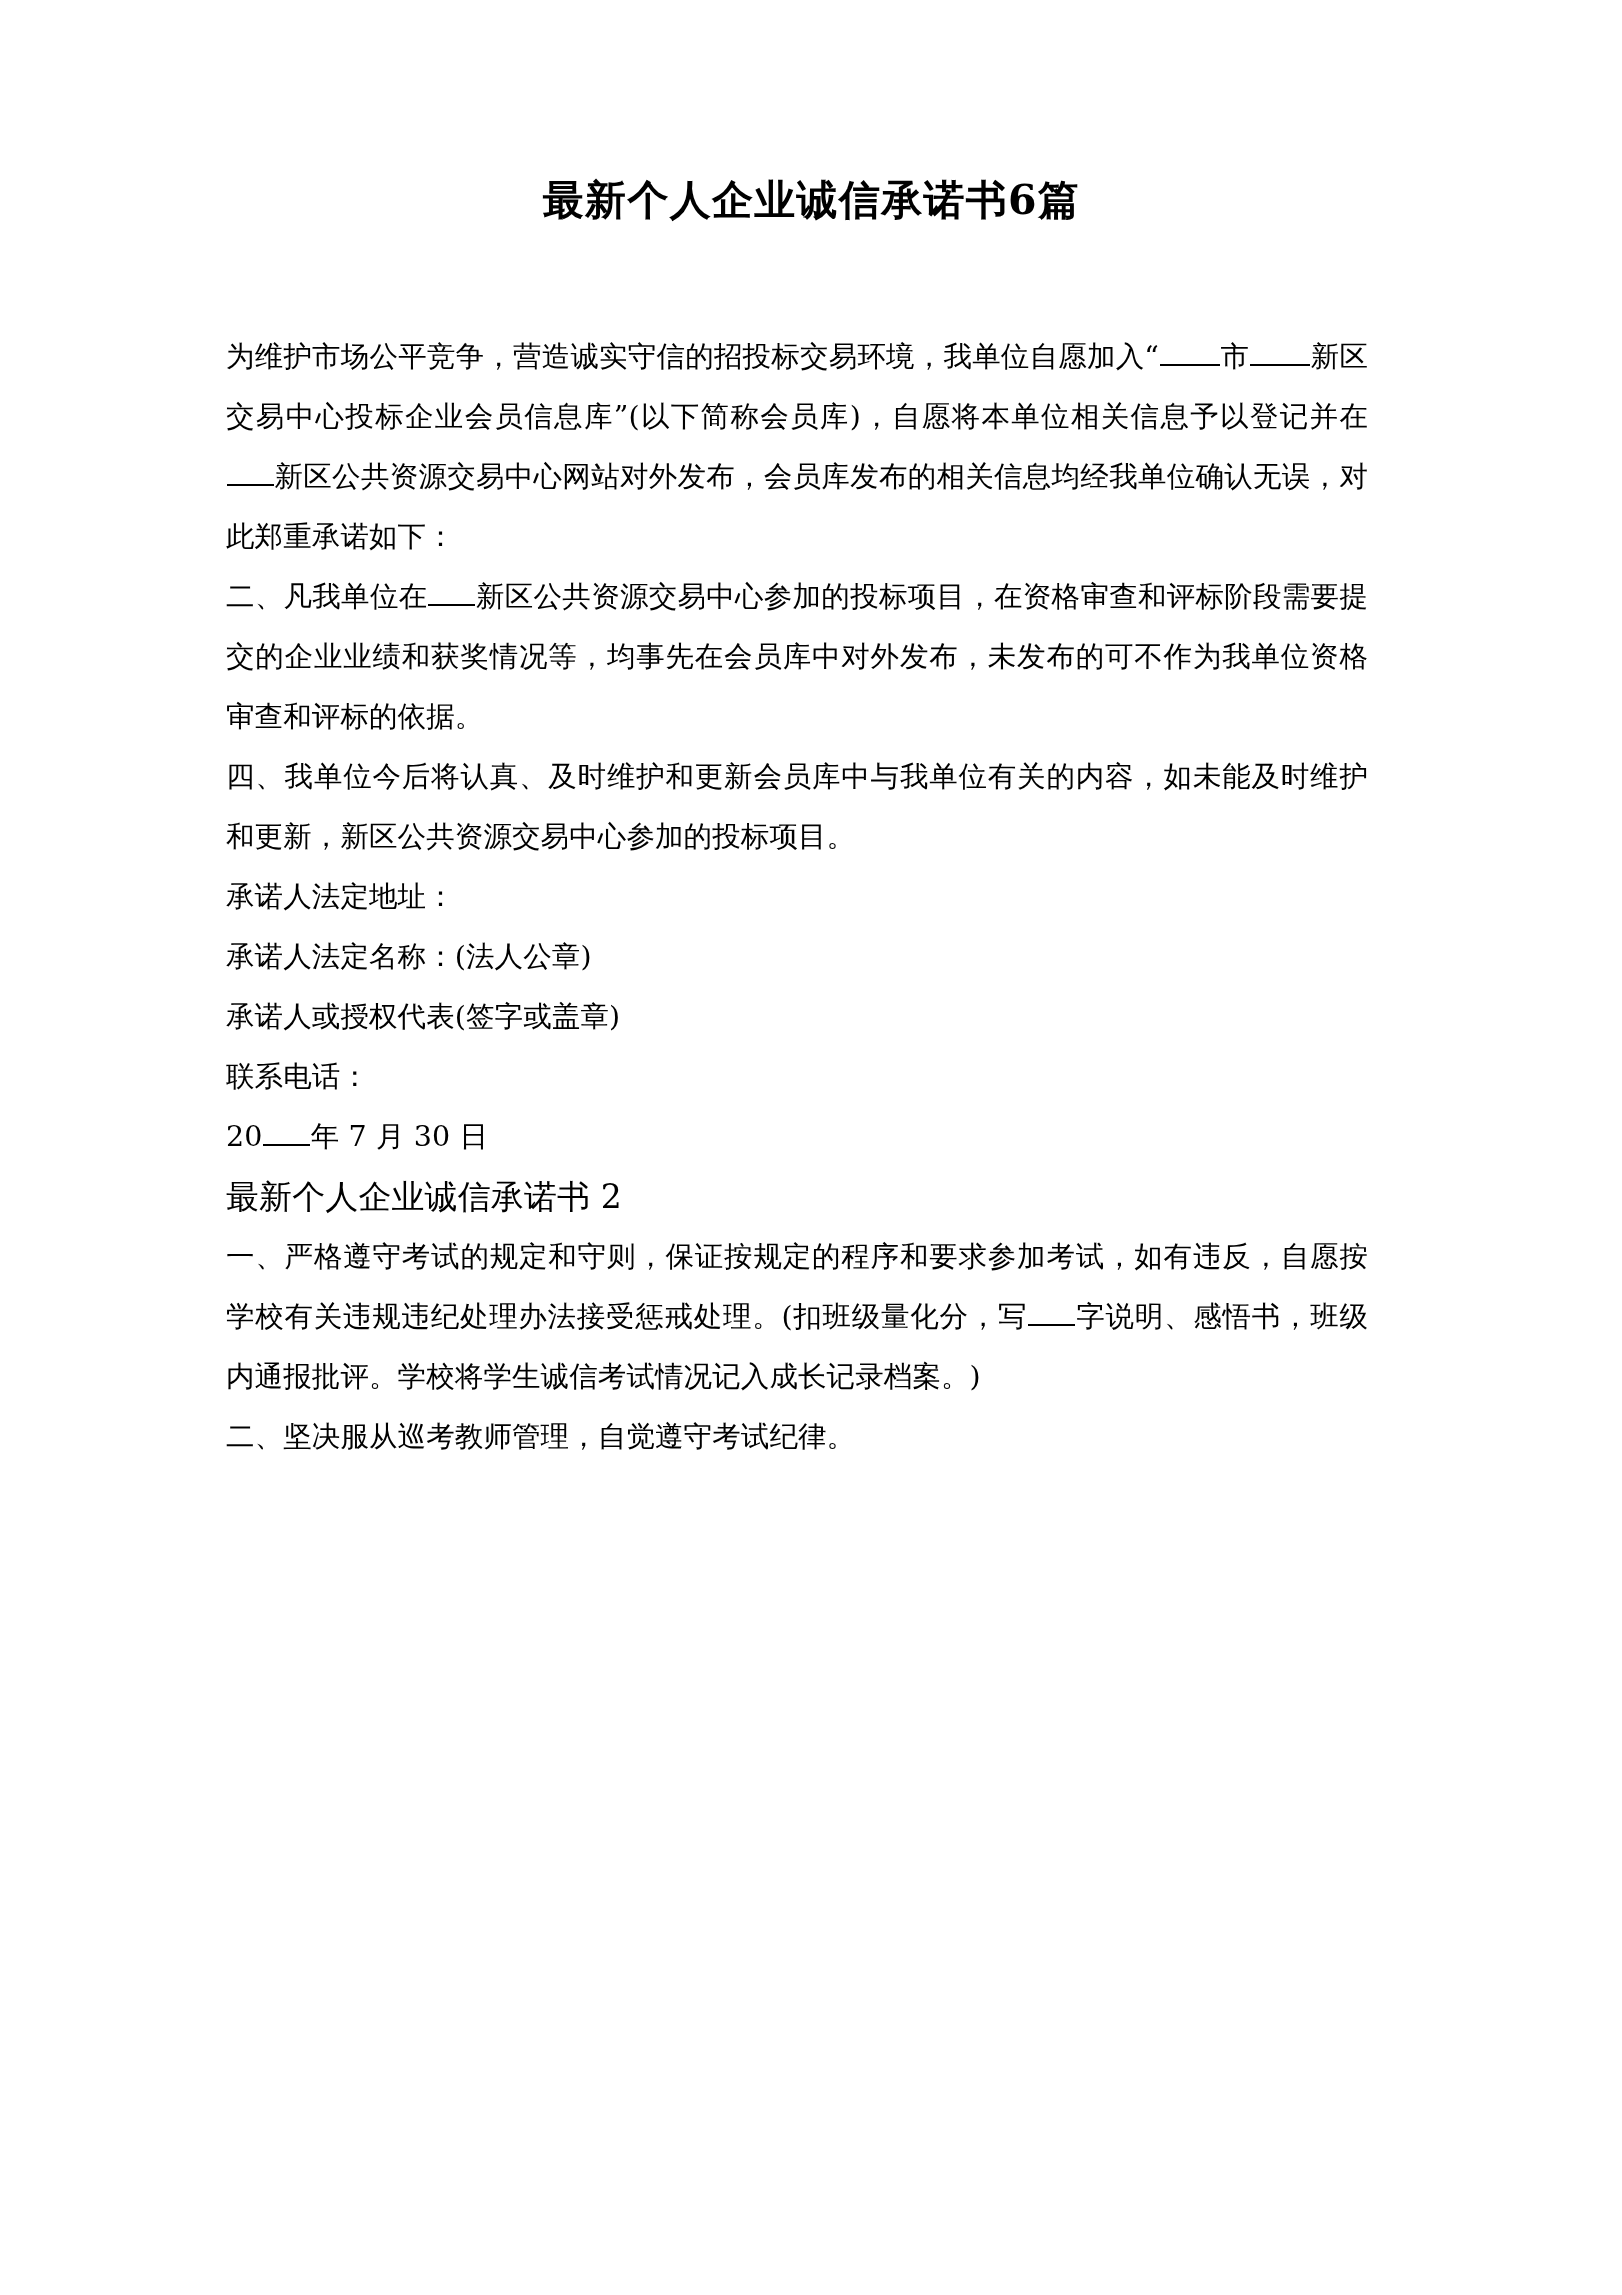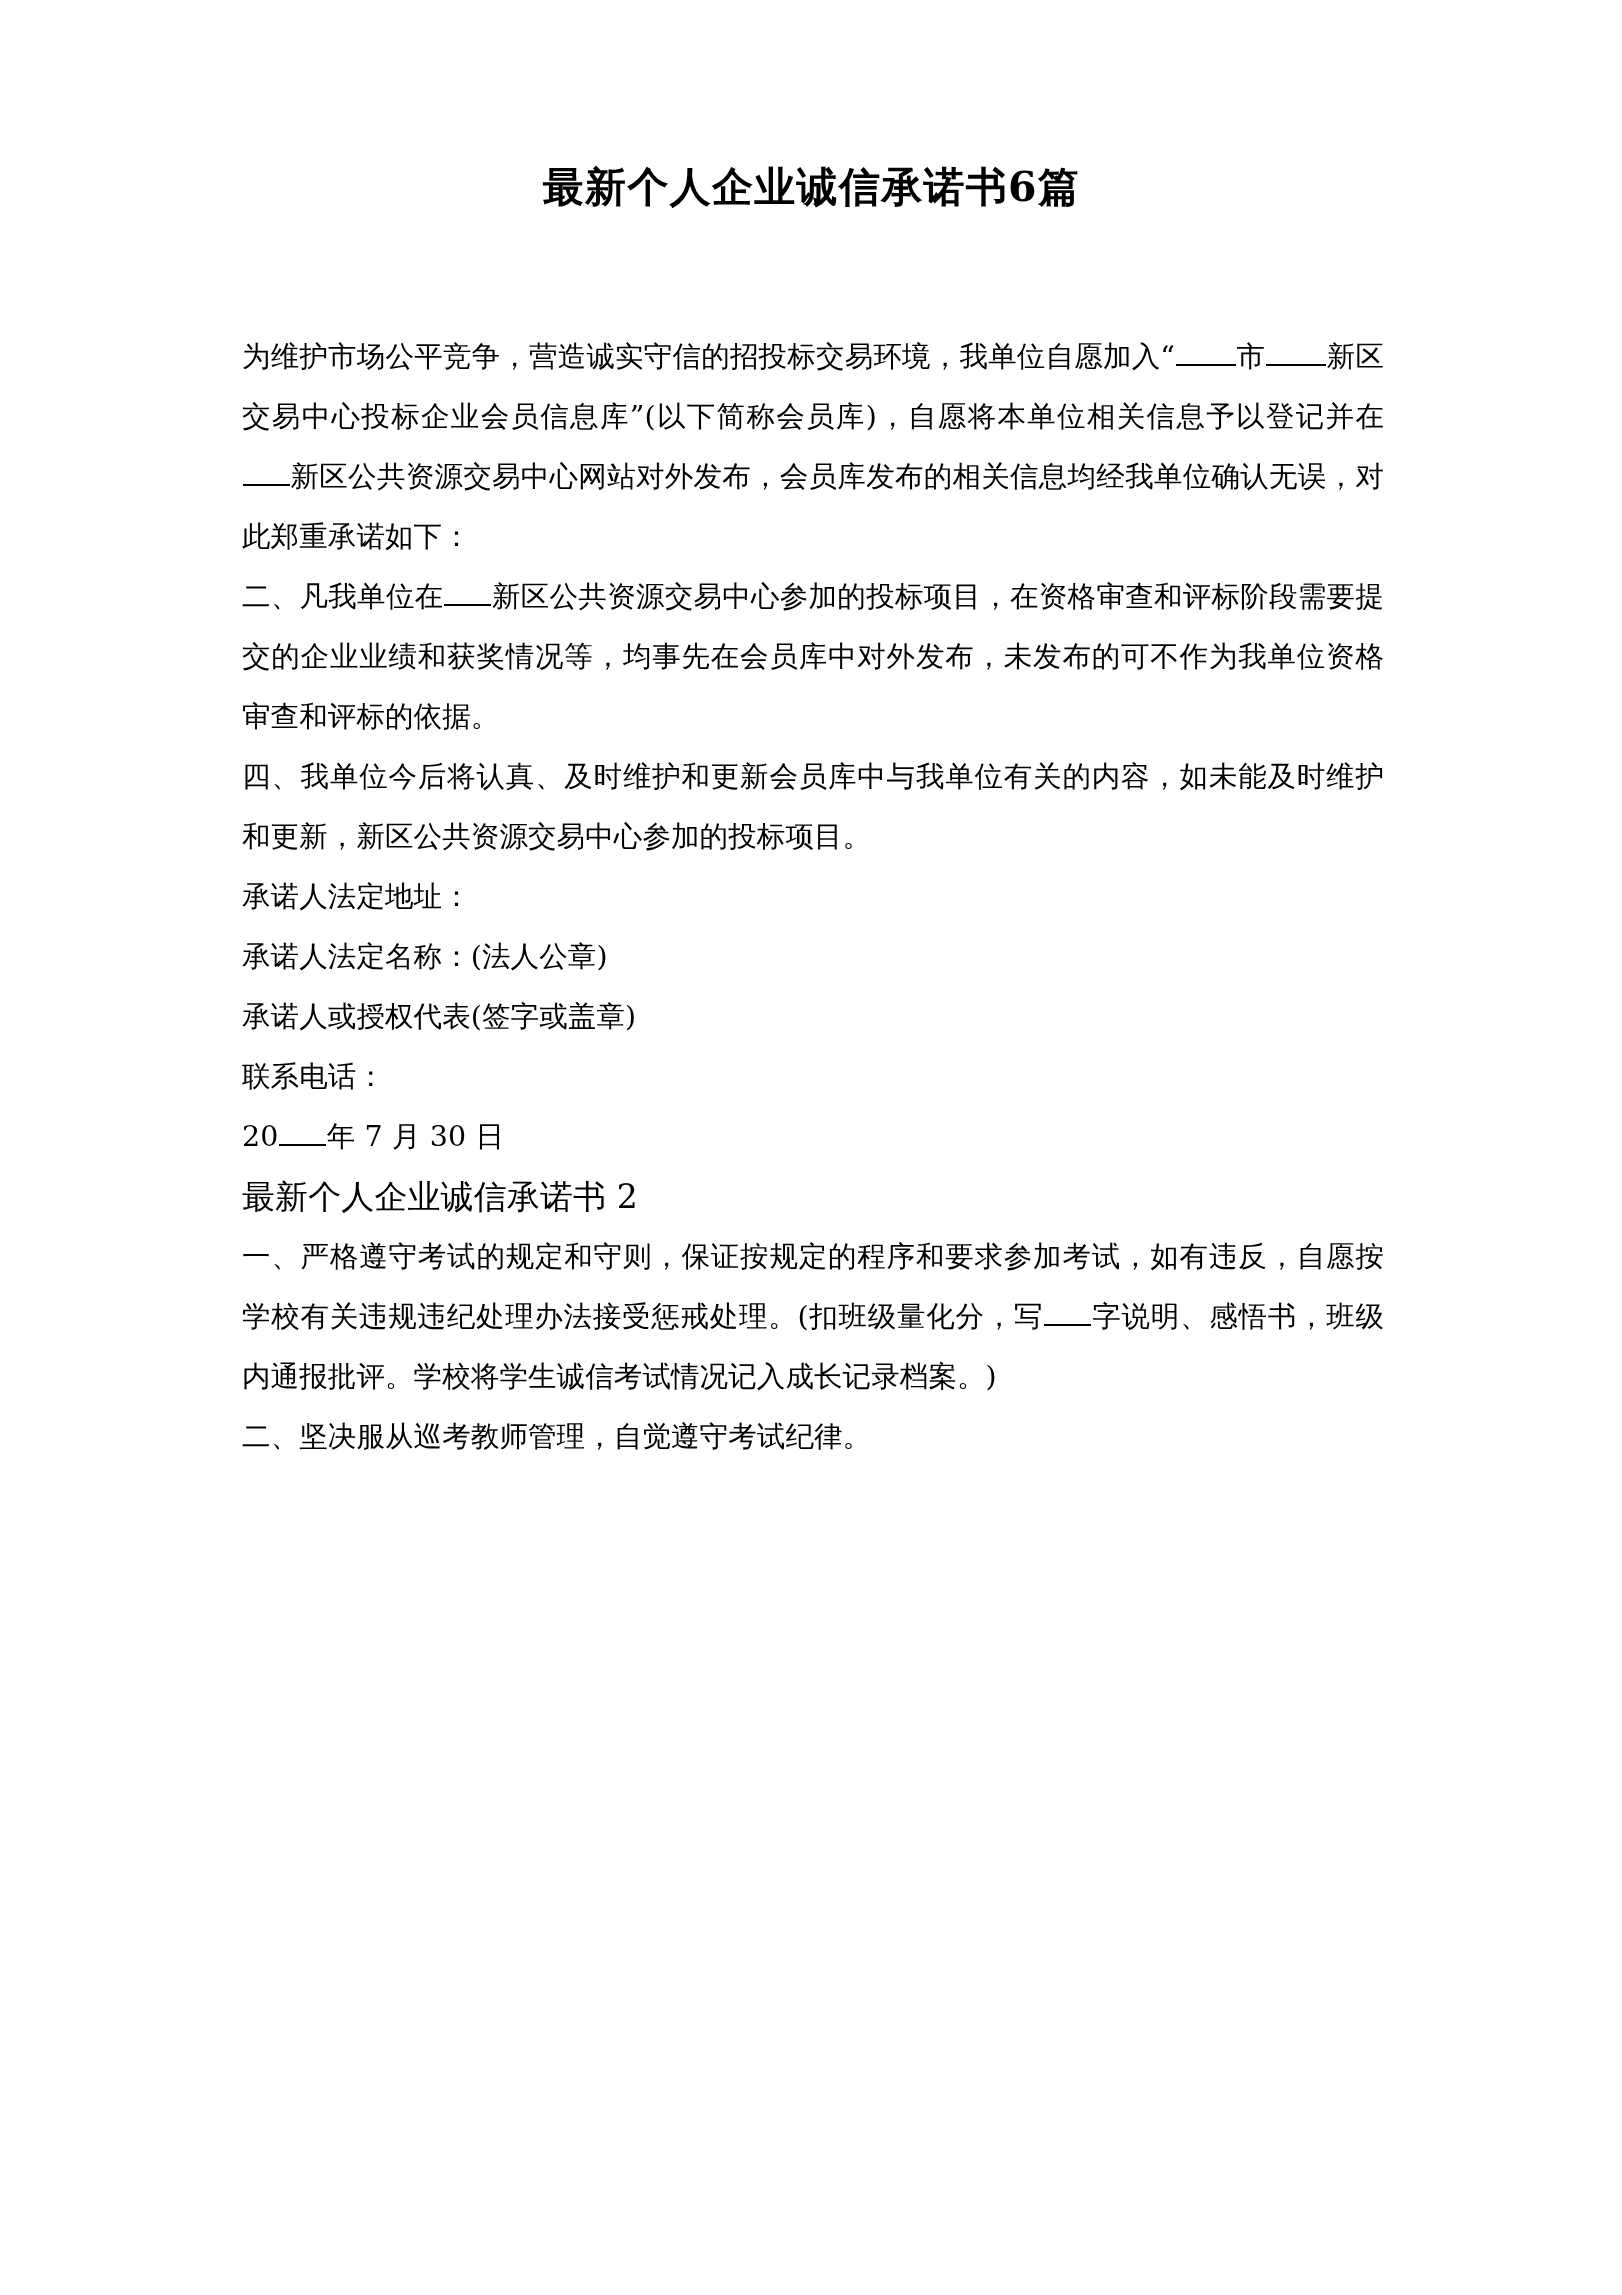--- a/index.html
+++ b/index.html
@@ -12,33 +12,33 @@
     width: 1623px;
     height: 2295px;
     background: #ffffff;
     margin: 0 auto;
     overflow: hidden;
     box-sizing: border-box;
   }
   .doc-title {
     position: absolute;
     left: 0;
-    top: 162px;
+    top: 175px;
     width: 1623px;
     text-align: center;
     font-family: "DejaVu Serif", "Liberation Serif", serif;
     font-weight: 700;
     font-size: 41px;
     letter-spacing: 1.3px;
     color: #000000;
     line-height: 1.25;
   }
   .body-block {
     position: absolute;
-    left: 242px;
+    left: 226px;
     top: 327px;
     width: 1142px;
   }
   .para {
     font-family: "DejaVu Serif", "Liberation Serif", serif;
     font-size: 28.5px;
     line-height: 60px;
     color: #000000;
     text-align: justify;
     text-justify: inter-character;

